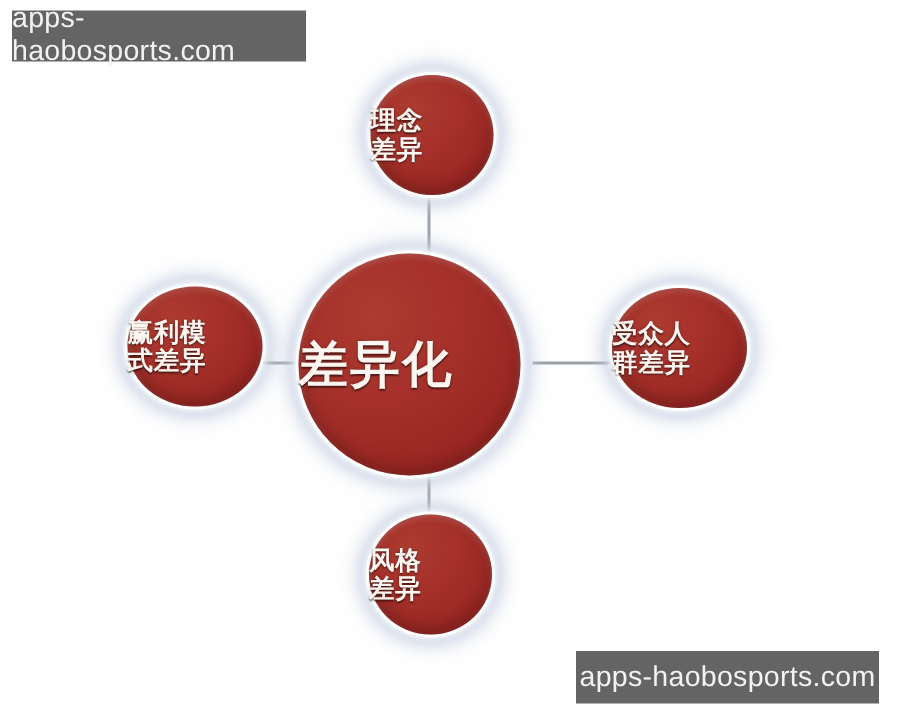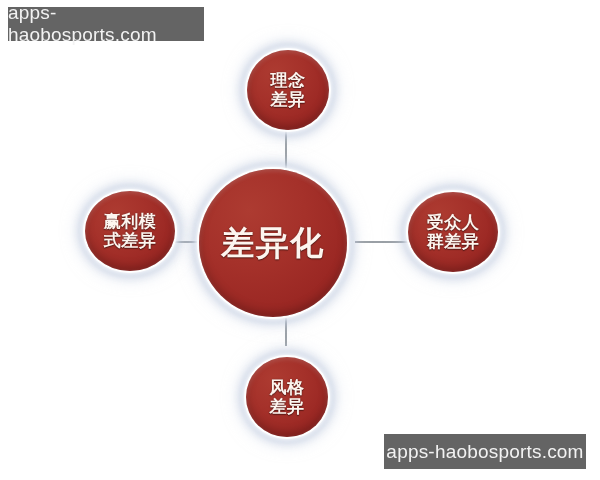--- a/index.html
+++ b/index.html
@@ -28,21 +28,20 @@
   .connector.h { height: 1.5px; }
   .connector.v { width: 1.5px; }
 
   
   .node {
     position: absolute;
     z-index: 3;
     border-radius: 50%;
     display: flex;
     align-items: center;
-    justify-content: center;
     text-align: center;
     color: #fdf5ef;
     background:
       radial-gradient(circle at 34% 28%,
         #ad3b31 0%,
         #a5312a 38%,
         #9a2723 72%,
         #8e211f 100%);
     box-shadow:
       0 0 0 2px rgba(255,255,255,0.92),
@@ -77,21 +76,21 @@
 
   
   #node-top {
     left: 247px;
     top: 50px;
     width: 82px;
     height: 80px;
   }
   #node-bottom {
     left: 246px;
-    top: 357px;
+    top: 343px;
     width: 82px;
     height: 80px;
   }
   #node-left {
     left: 85px;
     top: 191px;
     width: 90px;
     height: 80px;
   }
   #node-right {

